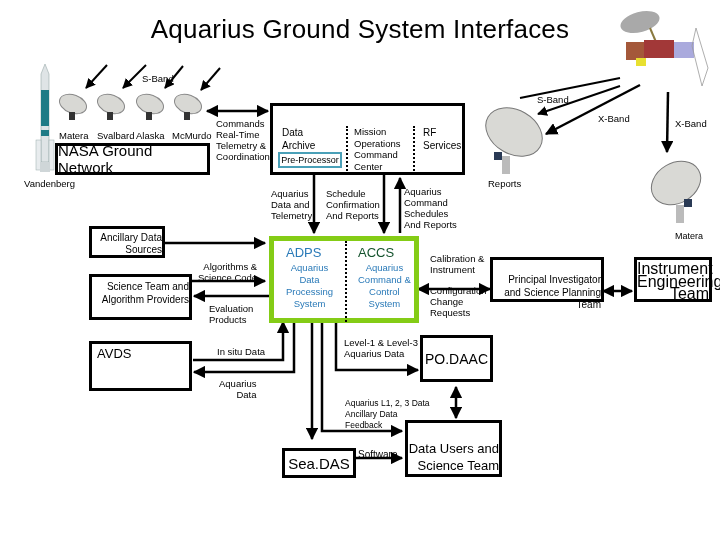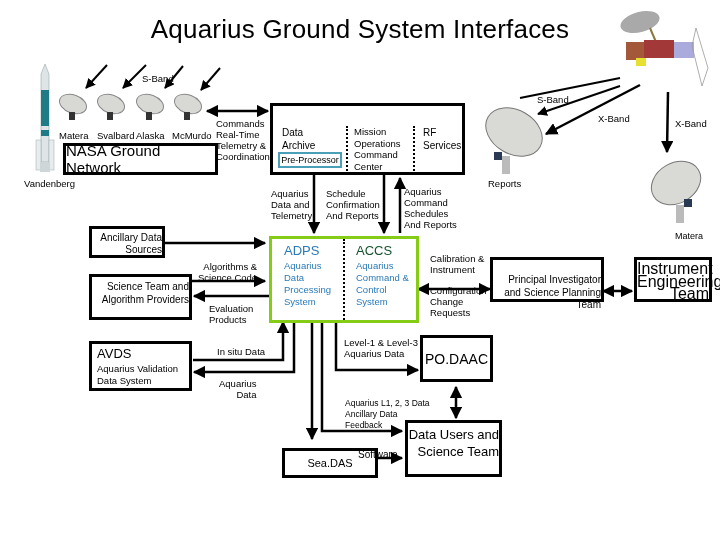--- a/index.html
+++ b/index.html
@@ -1,20 +1,20 @@
 <!DOCTYPE html>
 <html><head>
 <meta charset="utf-8">
 <style>
   html, body { margin:0; padding:0; background:#ffffff; }
   body { width:720px; height:540px; position:relative; overflow:hidden; font-family:"Liberation Sans", sans-serif; color:#000; }
   .abs { position:absolute; }
   .title { left:0; top:14px; width:720px; text-align:center; font-size:26px; letter-spacing:0.2px; }
   .box { position:absolute; border:3px solid #000; background:#fff; box-sizing:border-box; }
-  .bluebox { position:absolute; border:3px solid #84cc16; background:#fff; box-sizing:border-box; }
+  .bluebox { position:absolute; border:5px solid #84cc16; background:#fff; box-sizing:border-box;text-align:center; }
   .t { position:absolute; font-size:9.5px; line-height:11px; white-space:pre; }
   .tc { text-align:right; }
   .blue { color:#2a7ab8; }
   svg.lines { position:absolute; left:0; top:0; width:720px; height:540px; }
   .dish { position:absolute; }
   .cell { position:absolute; font-size:10px; line-height:13px; white-space:pre; }
   .dotted { position:absolute; border-left:2px dotted #000; }
 </style>
 </head>
 <body>
@@ -97,21 +97,21 @@
     <ellipse cx="16" cy="12" rx="14" ry="9" fill="#d8d8d4" stroke="#888" transform="rotate(20 16 12)"></ellipse>
     <rect x="12" y="20" width="6" height="8" fill="#333"></rect>
   </svg>
 
 <div class="t" style="left:142px;top:73px">S-Band</div>
 <div class="t" style="left:59px;top:130px">Matera</div>
 <div class="t" style="left:97px;top:130px">Svalbard</div>
 <div class="t" style="left:136px;top:130px">Alaska</div>
 <div class="t" style="left:172px;top:130px">McMurdo</div>
 
-<div class="box" style="left:55px;top:143px;width:155px;height:32px;display:flex;align-items:center;justify-content:center;font-size:15px;margin-left:8px;">NASA Ground Network</div>
+<div class="box" style="left:55px;top:143px;width:155px;height:32px;display:flex;align-items:center;justify-content:center;font-size:15px;">NASA Ground Network</div>
 
 <div class="t" style="left:216px;top:118px">Commands
 Real-Time
 Telemetry &amp;
 Coordination</div>
 
 <div class="box" style="left:270px;top:103px;width:195px;height:72px">
   <div class="cell" style="left:9px;top:20px">Data
 Archive</div>
   <div style="position:absolute;left:5px;top:46px;width:64px;height:16px;border:2px solid #4aa0b8;box-sizing:border-box;font-size:9px;line-height:12px;text-align:center">Pre-Processor</div>
@@ -168,22 +168,20 @@
 <div class="box tc" style="left:89px;top:274px;width:103px;height:46px;font-size:10px;line-height:12.5px;padding-top:4px">Science Team
 and
 Algorithm Providers</div>
 <div class="t tc" style="left:198px;top:261px">Algorithms &amp;
 Science Code</div>
 <div class="t" style="left:209px;top:303px">Evaluation
 Products</div>
 
 <div class="box" style="left:89px;top:341px;width:103px;height:50px">
   <div style="position:absolute;left:5px;top:2px;font-size:13px">AVDS</div>
-  <div class="cell" style="left:5px;top:19px;font-size:9.5px;line-height:12px">Aquarius Validation
-Data System</div>
 </div>
 <div class="t" style="left:217px;top:346px">In situ Data</div>
 <div class="t tc" style="left:219px;top:378px">Aquarius
 Data</div>
 
 <div class="bluebox" style="left:269px;top:236px;width:150px;height:87px">
   <div style="position:absolute;left:12px;top:4px;font-size:13px;color:#2a7ab8">ADPS</div>
   <div class="cell blue" style="left:12px;top:21px;font-size:9.5px;line-height:12px">Aquarius
 Data
 Processing
@@ -209,18 +207,18 @@
 Engineering
 Team</div>
 
 <div class="t" style="left:344px;top:337px">Level-1 &amp; Level-3
 Aquarius Data</div>
 <div class="box" style="left:420px;top:335px;width:73px;height:47px;font-size:14px;display:flex;align-items:center;justify-content:center">PO.DAAC</div>
 
 <div class="t" style="left:345px;top:398px;font-size:8.5px;line-height:11px">Aquarius L1, 2, 3 Data
 Ancillary Data
 Feedback</div>
-<div class="box tc" style="left:405px;top:420px;width:97px;height:57px;font-size:13px;line-height:17px;padding-top:3px">Data Users
+<div class="box tc" style="left:405px;top:420px;width:97px;height:57px;font-size:13px;line-height:17px;padding-top:17px">Data Users
 and
 Science Team</div>
 
-<div class="box" style="left:282px;top:448px;width:96px;height:30px;font-size:11px;display:flex;align-items:center;justify-content:center">Sea.DAS</div>
+<div class="box" style="left:282px;top:448px;width:74px;height:30px;font-size:15px;display:flex;align-items:center;justify-content:center">Sea.DAS</div>
 <div class="t" style="left:358px;top:449px;font-size:10px">Software</div>
 
 </body></html>

